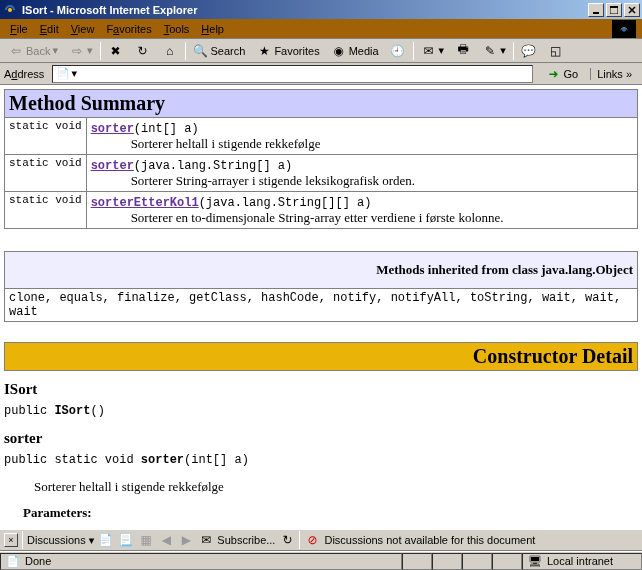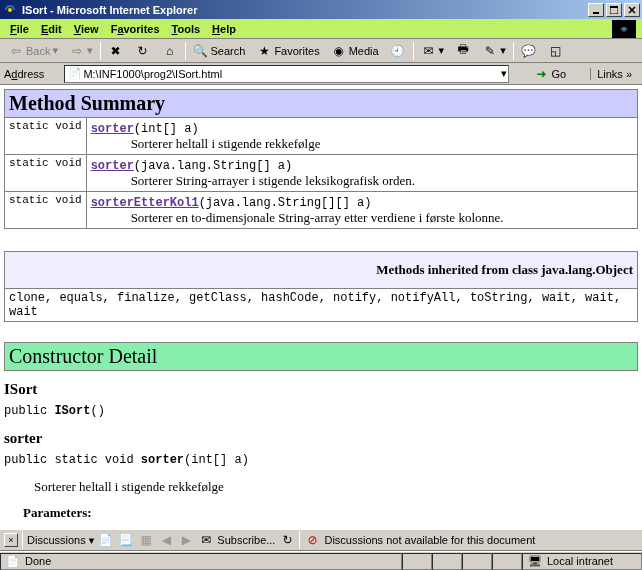--- a/index.html
+++ b/index.html
@@ -2,50 +2,50 @@
 <html><head>
 <meta charset="utf-8">
 <style>
 * { box-sizing: border-box; margin: 0; padding: 0; }
 body { font-family: Tahoma, Arial, sans-serif; font-size: 11px; background: #d4d0c8; overflow: hidden; width: 642px; height: 570px; }
 .titlebar { background: linear-gradient(to right, #0a246a, #a6caf0); color: white; height: 19px; display: flex; align-items: center; padding: 0 2px; }
 .titlebar-icon { width: 16px; height: 16px; margin-right: 4px; display: flex; align-items: center; justify-content: center; }
 .titlebar-text { flex: 1; font-weight: bold; }
 .win-btns { display: flex; gap: 2px; }
 .win-btn { width: 16px; height: 14px; background: #d4d0c8; border: 1px solid; border-color: #fff #404040 #404040 #fff; display: flex; align-items: center; justify-content: center; font-size: 9px; font-family: Arial; }
-.menubar { background: #bef264; height: 20px; display: flex; align-items: center; padding: 0 4px; border-bottom: 1px solid #808080; font-weight: bold; }
+.menubar { background: #a16207; height: 20px; display: flex; align-items: center; padding: 0 4px; border-bottom: 1px solid #808080; }
 .menubar span { padding: 2px 6px; }
 .menubar span u { text-decoration: underline; }
 .ie-logo { margin-left: auto; width: 24px; height: 18px; background: #000; display: flex; align-items: center; justify-content: center; margin-right: 2px; }
 .toolbar { background: #d4d0c8; height: 24px; display: flex; align-items: center; padding: 0 4px; border-bottom: 1px solid #808080; gap: 3px; }
 .tb-btn { height: 20px; padding: 0 4px; display: flex; align-items: center; gap: 2px; font-size: 11px; color: #808080; }
 .tb-btn.enabled { color: #000; }
 .tb-sep { width: 1px; height: 18px; background: #808080; border-right: 1px solid #fff; }
 .tb-icon { width: 16px; height: 16px; display: inline-flex; align-items: center; justify-content: center; font-size: 12px; }
-.addressbar { background: #d4d0c8; height: 22px; display: flex; align-items: center; padding: 0 4px; border-bottom: 1px solid #808080; gap: 20px; }
+.addressbar { background: #d4d0c8; height: 22px; display: flex; align-items: center; padding: 0 4px; border-bottom: 1px solid #808080; gap: 8px; }
 .addr-label { font-size: 11px; }
 .addr-input { flex: 1; height: 18px; background: #fff; border: 1px inset #808080; display: flex; align-items: center; padding: 0 2px; font-size: 11px; }
 .addr-go { display: flex; align-items: center; gap: 2px; font-size: 11px; padding: 0 4px; }
 .addr-links { font-size: 11px; padding: 0 6px; border-left: 1px solid #808080; }
 .content-area { background: #fff; height: 444px; overflow-y: scroll; padding: 4px; position: relative; }
 .content-area::-webkit-scrollbar { width: 16px; }
 .content-area::-webkit-scrollbar-track { background: #d4d0c8; }
 .content-area::-webkit-scrollbar-thumb { background: #d4d0c8; border: 1px solid; border-color: #fff #404040 #404040 #fff; }
 .content-area::-webkit-scrollbar-button { background: #d4d0c8; border: 1px solid; border-color: #fff #404040 #404040 #fff; height: 16px; }
 .javadoc-table { width: 100%; border-collapse: collapse; border: 1px solid #808080; margin-bottom: 22px; }
 .javadoc-table th { background: #ccccff; text-align: left; font-family: "Times New Roman", serif; font-size: 20px; font-weight: bold; padding: 2px 4px; border: 1px solid #808080; }
 .javadoc-table td { border: 1px solid #808080; padding: 2px 4px; vertical-align: top; font-family: "Times New Roman", serif; font-size: 13px; }
 .javadoc-table td.mod { font-family: "Courier New", monospace; font-size: 11px; white-space: nowrap; width: 1%; }
 .javadoc-table td .sig { font-family: "Courier New", monospace; font-size: 12px; }
 .javadoc-table td .sig a { color: #663399; text-decoration: underline; font-weight: bold; }
 .javadoc-table td .desc { padding-left: 40px; }
 .inherited-table { width: 100%; border-collapse: collapse; border: 1px solid #808080; margin-bottom: 20px; }
 .inherited-table th { background: #eeeeff; text-align: right; font-family: "Times New Roman", serif; font-size: 13px; font-weight: bold; padding: 10px 4px; border: 1px solid #808080; }
 .inherited-table td { border: 1px solid #808080; padding: 2px 4px; font-family: "Courier New", monospace; font-size: 12px; }
-.section-header { background: #86efac; font-family: "Times New Roman", serif; font-size: 20px; font-weight: normal; padding: 2px 4px; border: 1px solid #808080; margin-bottom: 10px; }
+.section-header { background: #eab308; font-family: "Times New Roman", serif; font-size: 20px; font-weight: bold; padding: 2px 4px; border: 1px solid #808080; margin-bottom: 10px; text-align: right; }
 .member-name { font-family: "Times New Roman", serif; font-size: 15px; font-weight: bold; margin: 6px 0; }
 .member-sig { font-family: "Courier New", monospace; font-size: 12px; margin-bottom: 12px; }
 .member-desc { font-family: "Times New Roman", serif; font-size: 13px; margin-left: 30px; margin-bottom: 10px; }
 .param-label { font-family: "Times New Roman", serif; font-size: 13px; font-weight: bold; margin-left: 19px; }
 .discuss-bar { background: #d4d0c8; height: 22px; display: flex; align-items: center; padding: 0 4px; border-top: 1px solid #fff; border-bottom: 1px solid #808080; gap: 4px; font-size: 11px; }
 .discuss-close { width: 14px; height: 14px; border: 1px solid; border-color: #fff #404040 #404040 #fff; display: flex; align-items: center; justify-content: center; font-size: 9px; }
 .statusbar { background: #d4d0c8; height: 19px; display: flex; align-items: center; border-top: 1px solid #fff; }
 .status-cell { border: 1px inset #808080; height: 17px; display: flex; align-items: center; padding: 0 4px; font-size: 11px; gap: 4px; }
 .status-cell.main { flex: 1; }
 .status-cell.small { width: 30px; }
@@ -152,21 +152,20 @@
     </div>
   <div class="tb-btn enabled">
       <span class="tb-icon">◱</span>
     </div>
 </div>
 
 <div class="addressbar">
   <span class="addr-label">A<u>d</u>dress</span>
   <div class="addr-input">
     <span class="tb-icon" style="font-size:11px;">📄</span>
-    <span style="flex:1">M:\INF1000\prog2\ISort.html</span>
     <span>▾</span>
   </div>
   <div class="addr-go">
     <span class="tb-icon" style="color:#008000;">➜</span>
     <span>Go</span>
   </div>
   <div class="addr-links">
     <span>Links</span> <span>»</span>
   </div>
 </div>

